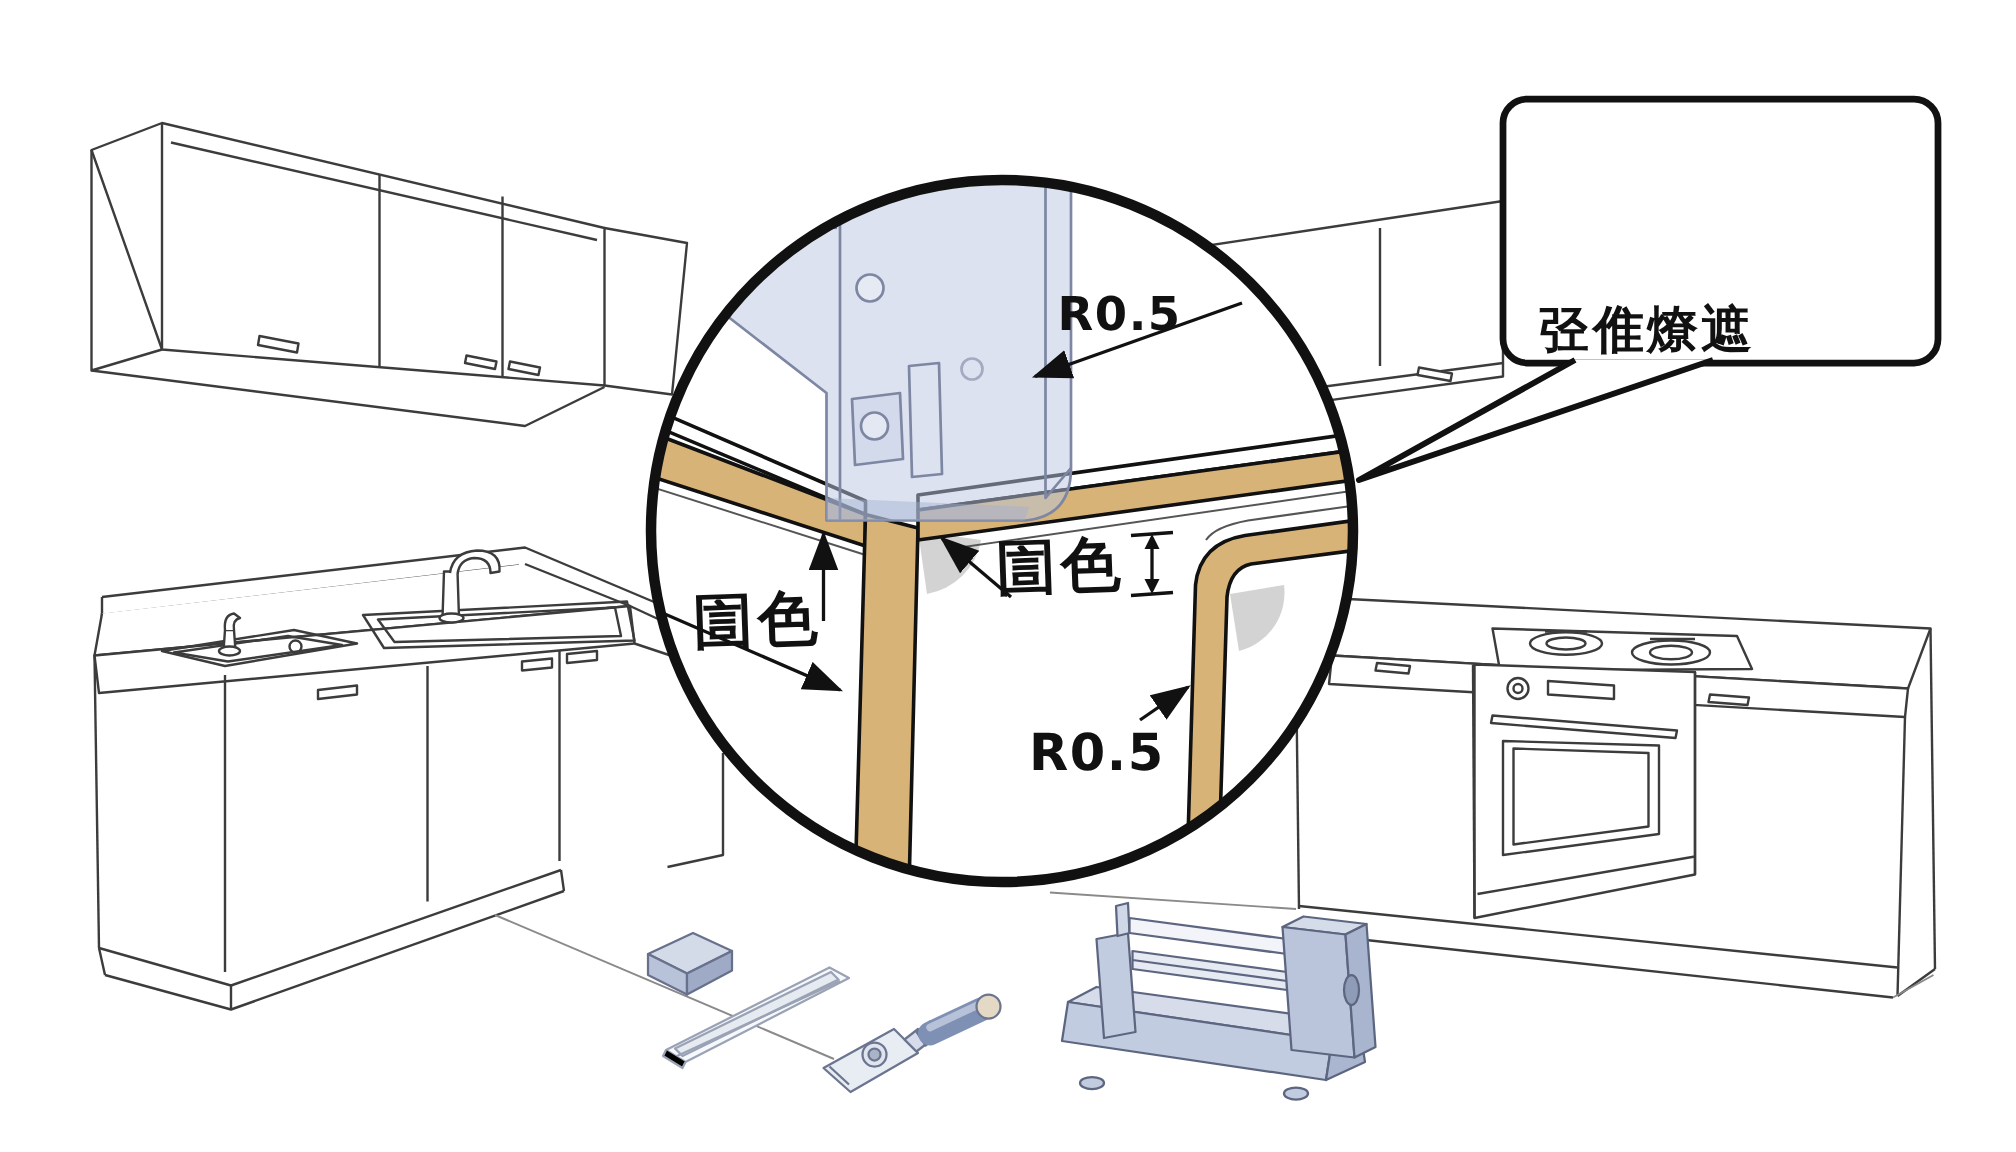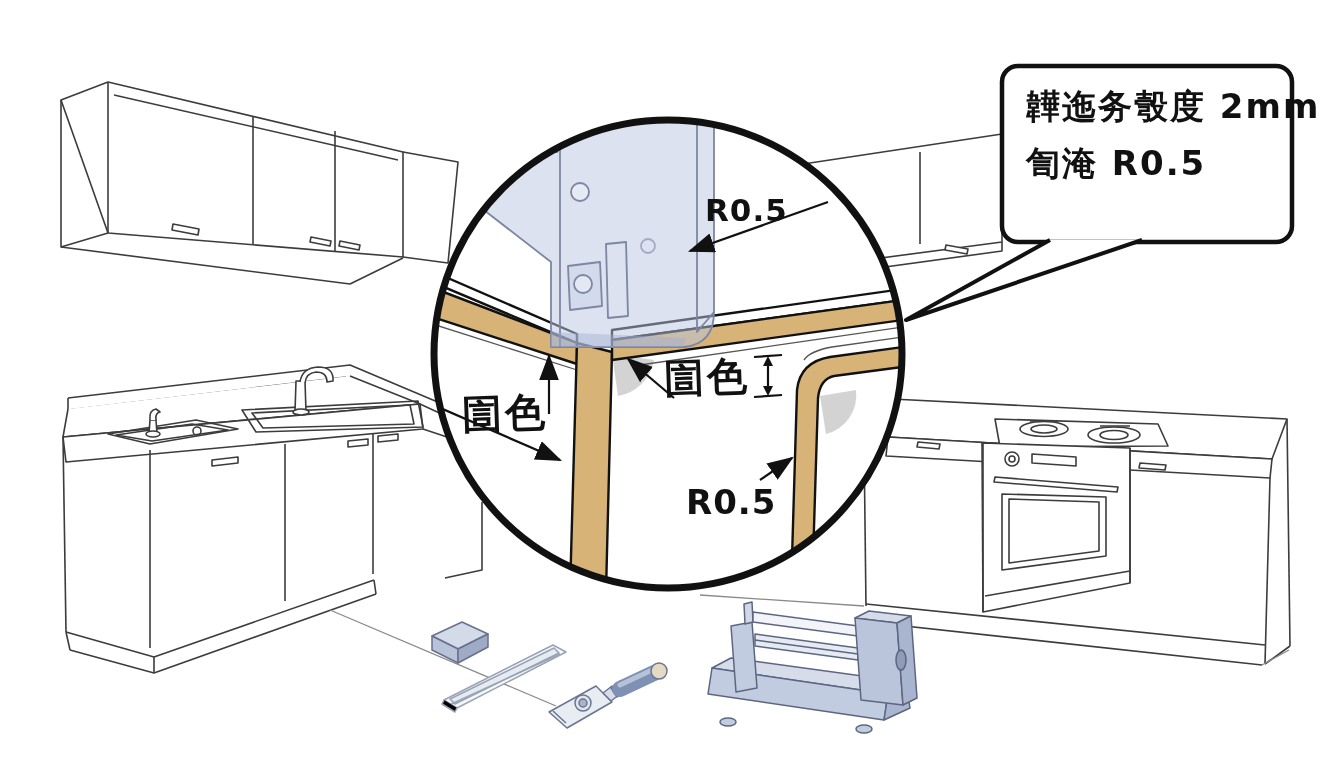--- a/index.html
+++ b/index.html
@@ -231,15 +231,14 @@
     <rect x="1002" y="66" width="290" height="176" rx="16" fill="#fff" stroke="#111" stroke-width="4.5"></rect>
     <path d="M1050,240 L906,320 L1142,240" fill="#fff" stroke="#111" stroke-width="4" stroke-linejoin="round"></path>
   </g>
 </svg>
 
   <div class="lbl lbl-edge" style="left:462px;top:386px;">圁色</div>
   <div class="lbl lbl-edge" style="left:664px;top:350px;">圁色</div>
   <div class="lbl lbl-r" style="left:705px;top:192px;">R0.5</div>
   <div class="lbl lbl-r" style="left:686px;top:482px;font-size:34px;">R0.5</div>
 
-  <div class="bubble-line" style="top:84px;">韡迤务彀度 2mm</div>
-  <div class="bubble-line" style="top:141px;">訇淹 R0.5</div>
+  <div class="bubble-line" style="top:197px;">弪倠燎遮</div>
 </div>
 
 </body></html>

